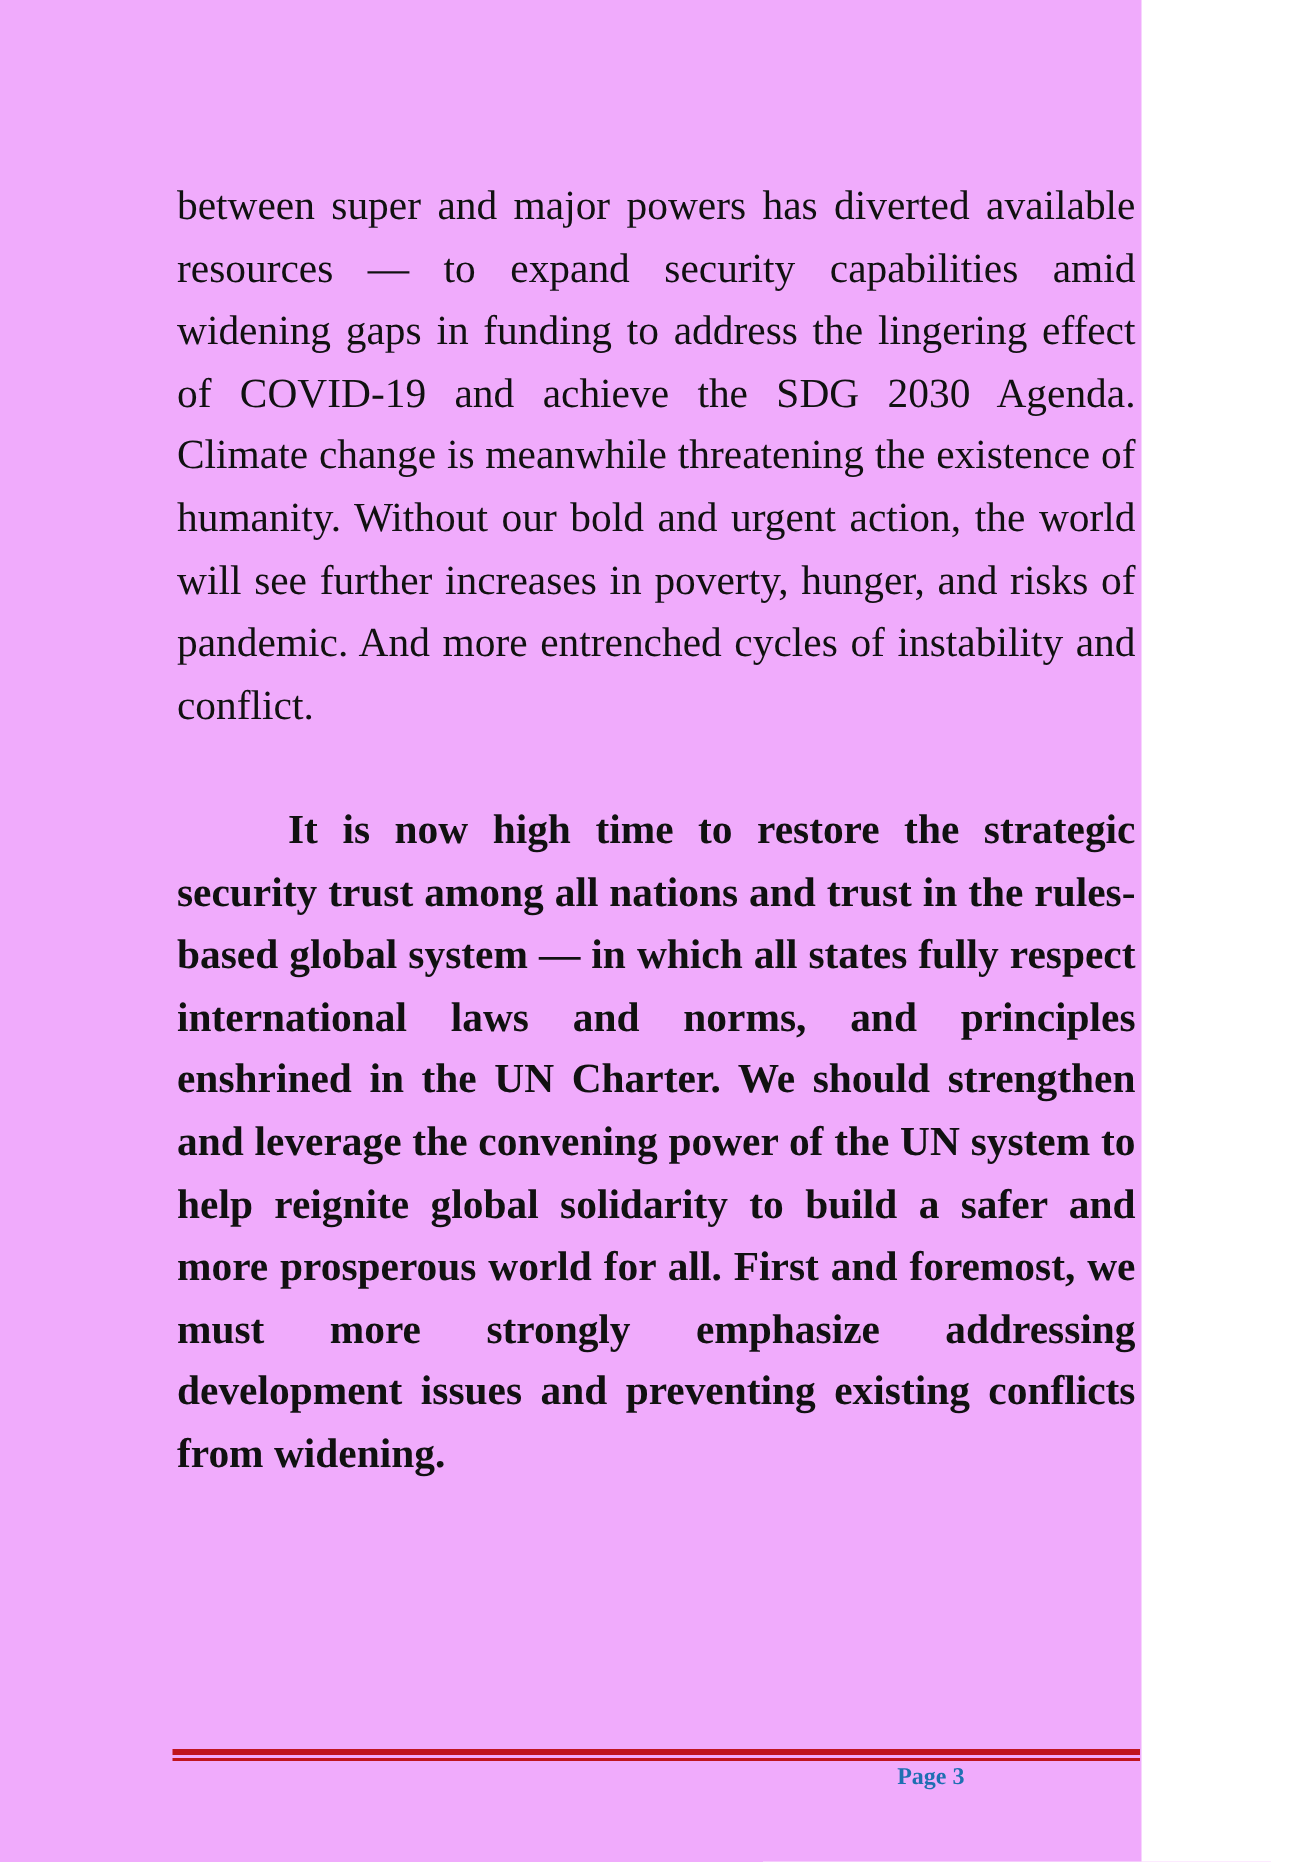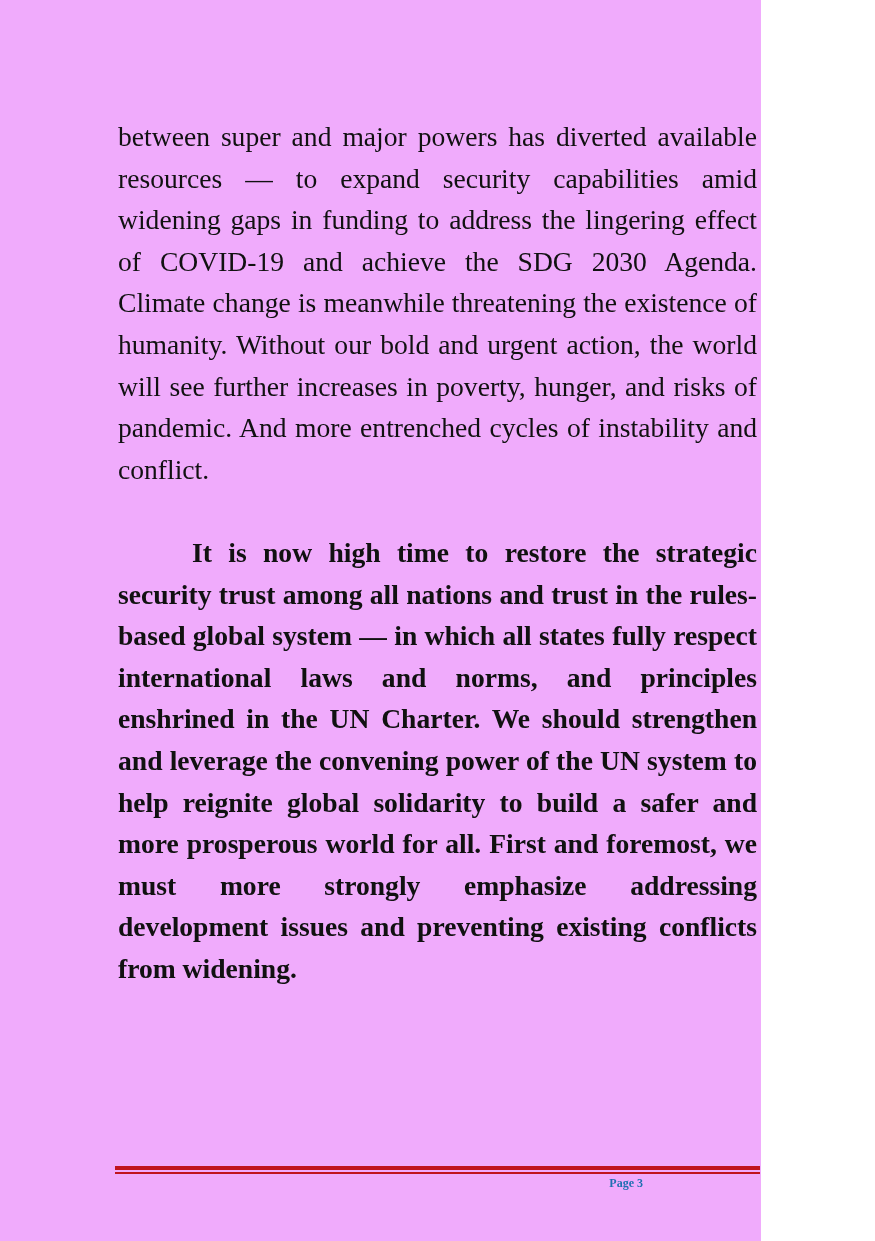--- a/index.html
+++ b/index.html
@@ -39,21 +39,21 @@
     width: 645px;
     height: 2px;
     background: #c0141e;
   }
   .page-number {
     position: absolute;
     right: 118px;
     top: 1176px;
     font-family: "Liberation Serif", "DejaVu Serif", serif;
     font-weight: bold;
-    font-size: 12px;
+    font-size: 16px;
     color: #1f6fb2;
   }
 </style>
 </head>
 <body>
 
 <div class="page">
   <div class="body-text">
     <p class="p1">between super and major powers has diverted available resources — to expand security capabilities amid widening gaps in funding to address the lingering effect of COVID-19 and achieve the SDG 2030 Agenda. Climate change is meanwhile threatening the existence of humanity. Without our bold and urgent action, the world will see further increases in poverty, hunger, and risks of pandemic. And more entrenched cycles of instability and conflict.</p>
     <p class="p2">It is now high time to restore the strategic security trust among all nations and trust in the rules-based global system — in which all states fully respect international laws and norms, and principles enshrined in the UN Charter. We should strengthen and leverage the convening power of the UN system to help reignite global solidarity to build a safer and more prosperous world for all.  First and foremost, we must more strongly emphasize addressing development issues and preventing existing conflicts from widening.</p>

